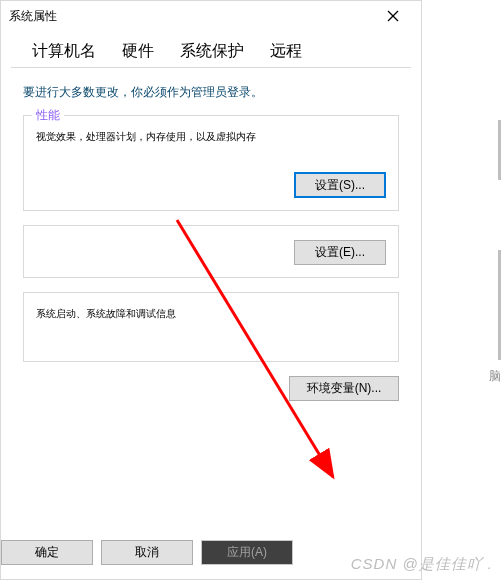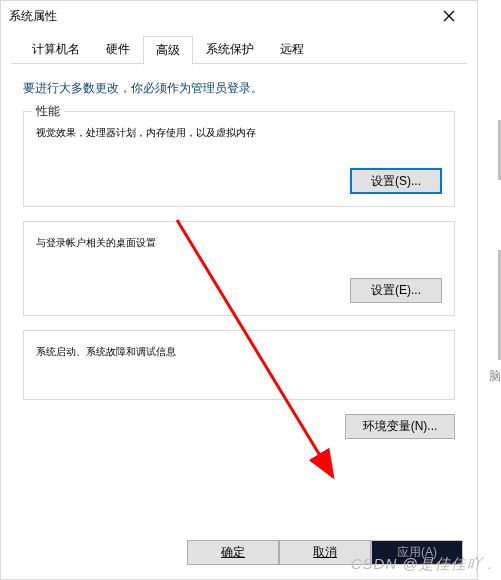--- a/index.html
+++ b/index.html
@@ -8,21 +8,21 @@
       padding: 0;
       font-family: "Microsoft YaHei", "Segoe UI", Tahoma, sans-serif;
       font-size: 12px;
       background: #ffffff;
       width: 501px;
       height: 580px;
       overflow: hidden;
       position: relative;
     }
     .window {
-      width: 478px;
+      width: 422px;
       height: 580px;
       background: #ffffff;
       border: 1px solid #d9d9d9;
       display: flex;
       flex-direction: column;
       position: relative;
     }
     .titlebar {
       height: 30px;
       display: flex;
@@ -45,21 +45,21 @@
     }
     .titlebar .close svg { width: 12px; height: 12px; }
     .tabs-row {
       display: flex;
       align-items: flex-end;
       padding: 4px 10px 0 18px;
       position: relative;
     }
     .tab {
       padding: 5px 12px 5px 12px;
-      font-size: 12px;
+      font-size: 16px;
       color: #000;
       background: #ffffff;
       border: 1px solid transparent;
       cursor: pointer;
       position: relative;
     }
     .tab.active {
       border: 1px solid #d9d9d9;
       border-bottom-color: #ffffff;
       z-index: 2;
@@ -90,21 +90,21 @@
       padding: 14px 12px 12px 12px;
       margin-bottom: 14px;
     }
     .group-title {
       position: absolute;
       top: -9px;
       left: 8px;
       background: #ffffff;
       padding: 0 4px;
       font-size: 12px;
-      color: #0f172a;
+      color: #8b5cf6;
     }
     .group-desc {
       font-size: 10px;
       color: #000;
       margin-bottom: 28px;
     }
     .btn-row {
       display: flex;
       justify-content: flex-end;
     }
@@ -129,28 +129,27 @@
       display: flex;
       justify-content: flex-end;
       margin-top: 12px;
       margin-bottom: 10px;
     }
     .envvar-btn {
       min-width: 110px;
     }
     .bottom-row {
       display: flex;
-      justify-content: flex-end;
+      gap: 8px;
       padding: 0 14px 14px 0;
-      text-decoration: underline;
     }
     .btn.disabled {
       color: #a0a0a0;
       border-color: #c8c8c8;
-      background: #0f172a;
+      background: #404040;
       cursor: default;
     }
     .arrow-svg {
       position: absolute;
       left: 0; top: 0;
       width: 501px; height: 580px;
       pointer-events: none;
       z-index: 50;
     }
     .right-edge {
@@ -199,38 +198,36 @@
         <line x1="1" y1="1" x2="11" y2="11" stroke="#000" stroke-width="1.2"></line>
         <line x1="11" y1="1" x2="1" y2="11" stroke="#000" stroke-width="1.2"></line>
       </svg>
     </div>
   </div>
 
   <div class="tabs-row">
     <div class="tabline"></div>
     <div class="tab">计算机名</div>
     <div class="tab">硬件</div>
-    <div class="tab active">高级</div>
     <div class="tab">系统保护</div>
     <div class="tab">远程</div>
   </div>
 
   <div class="content">
     <div class="intro">要进行大多数更改，你必须作为管理员登录。</div>
 
     <div class="group">
       <div class="group-title">性能</div>
       <div class="group-desc">视觉效果，处理器计划，内存使用，以及虚拟内存</div>
       <div class="btn-row">
         <button class="btn focus">设置(S)...</button>
       </div>
     </div>
 
     <div class="group">
-      <div class="group-desc">与登录帐户相关的桌面设置</div>
       <div class="btn-row">
         <button class="btn">设置(E)...</button>
       </div>
     </div>
 
     <div class="group">
       <div class="group-desc">系统启动、系统故障和调试信息</div>
     </div>
 
     <div class="envvar-row">

